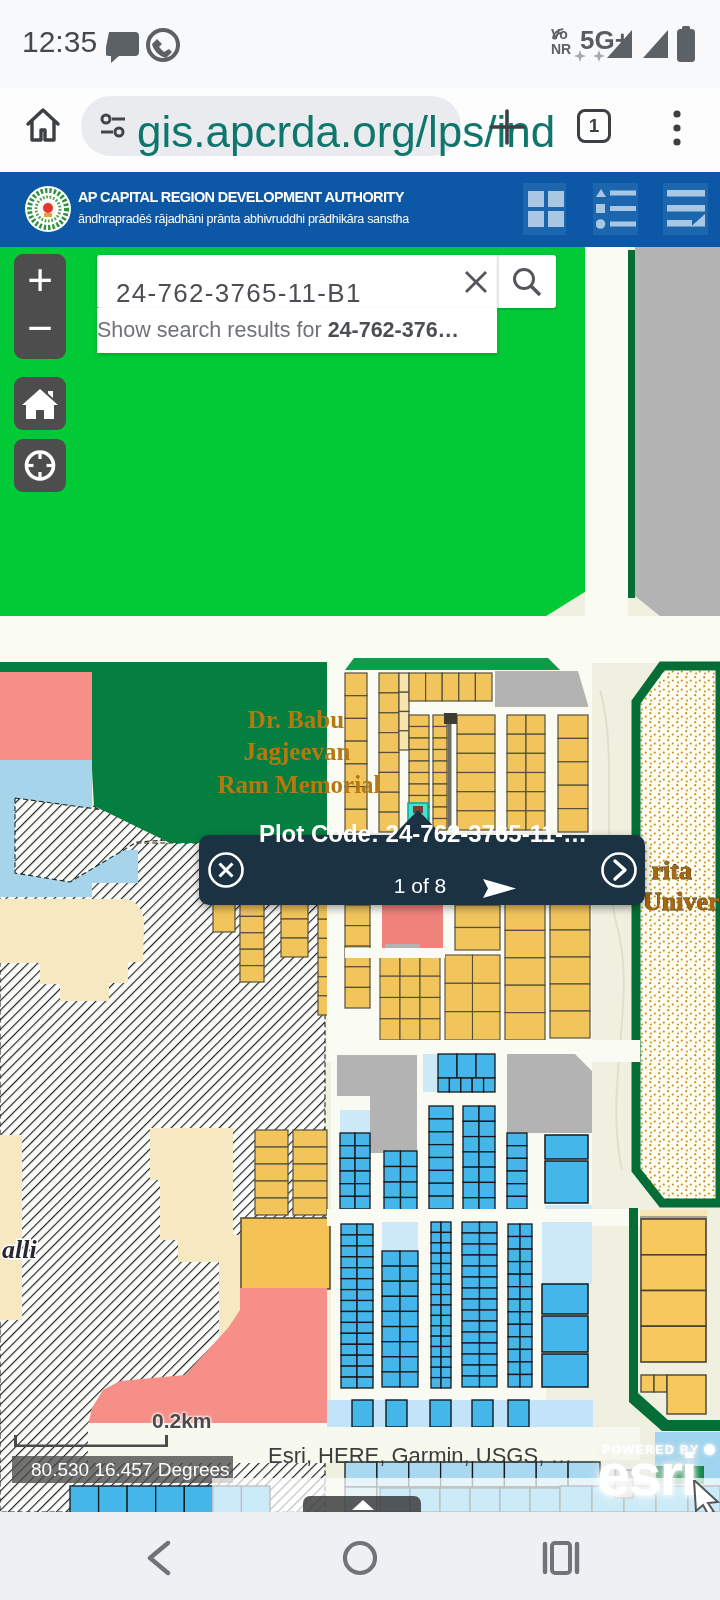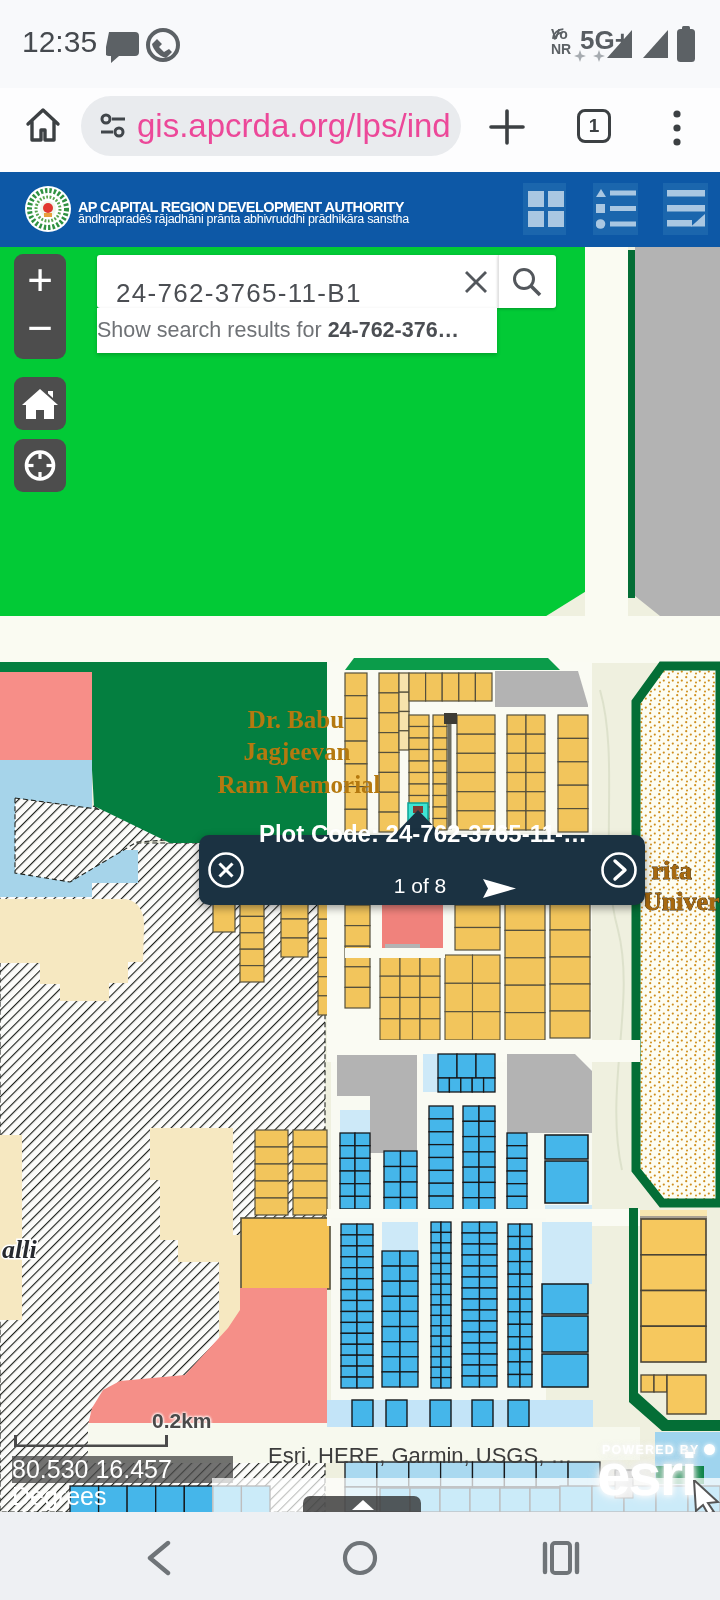--- a/index.html
+++ b/index.html
@@ -483,42 +483,42 @@
 <svg class="abs" style="left:24px;top:106px" width="38" height="40" viewBox="0 0 38 40">
   <path d="M4 18 L19 4 L34 18 M8 15 v19 h9 v-10 h4 v10 h9 v-19" fill="none" stroke="#3c4043" stroke-width="3.4" stroke-linecap="round" stroke-linejoin="round"></path>
 </svg>
 <div class="abs" style="left:81px;top:96px;width:380px;height:60px;background:#e9ebee;border-radius:30px;"></div>
 <svg class="abs" style="left:98px;top:113px" width="30" height="26" viewBox="0 0 30 26">
   <circle cx="8" cy="6" r="4" fill="none" stroke="#41464b" stroke-width="3"></circle>
   <line x1="14" y1="6" x2="27" y2="6" stroke="#41464b" stroke-width="3"></line>
   <circle cx="21" cy="19" r="4" fill="none" stroke="#41464b" stroke-width="3"></circle>
   <line x1="3" y1="19" x2="15" y2="19" stroke="#41464b" stroke-width="3"></line>
 </svg>
-<div class="abs" style="left:137px;top:107px;font-size:33px;color:#ec4899;">gis.apcrda.org/lps/ind</div>
+<div class="abs" style="left:137px;top:107px;font-size:44px;color:#0f766e;">gis.apcrda.org/lps/ind</div>
 <svg class="abs" style="left:489px;top:109px" width="36" height="36" viewBox="0 0 36 36">
   <line x1="18" y1="2" x2="18" y2="34" stroke="#3c4043" stroke-width="3.6" stroke-linecap="round"></line>
   <line x1="2" y1="18" x2="34" y2="18" stroke="#3c4043" stroke-width="3.6" stroke-linecap="round"></line>
 </svg>
 <div class="abs" style="left:577px;top:109px;width:28px;height:28px;border:3.4px solid #3c4043;border-radius:8px;text-align:center;font-size:19px;font-weight:bold;color:#3c4043;line-height:28px;">1</div>
 <svg class="abs" style="left:670px;top:108px" width="14" height="40" viewBox="0 0 14 40">
   <circle cx="7" cy="6" r="3.6" fill="#3c4043"></circle>
     <circle cx="7" cy="20" r="3.6" fill="#3c4043"></circle>
     <circle cx="7" cy="34" r="3.6" fill="#3c4043"></circle>
 </svg>
 
 <div class="abs" style="left:0;top:172px;width:720px;height:75px;background:#0d58a6;"></div>
 <svg class="abs" style="left:24px;top:185px" width="48" height="48" viewBox="0 0 48 48">
   <circle cx="24" cy="24" r="23" fill="#ffffff"></circle>
   <circle cx="24" cy="24" r="18.5" fill="none" stroke="#2f9141" stroke-width="5" stroke-dasharray="2.4,2"></circle>
   <circle cx="24" cy="24" r="12" fill="none" stroke="#57a54e" stroke-width="3" stroke-dasharray="1.8,1.6"></circle>
   <circle cx="24" cy="24" r="8" fill="#f0f7ea"></circle>
   <circle cx="24" cy="23" r="5" fill="#e2372f"></circle>
   <rect x="20" y="28" width="8" height="4" fill="#e8a03c"></rect>
 </svg>
-<div class="abs" style="left:78px;top:189px;font-size:14.5px;font-weight:bold;color:#ffffff;letter-spacing:-0.6px;margin-top:10px;">AP CAPITAL REGION DEVELOPMENT AUTHORITY</div>
+<div class="abs" style="left:78px;top:189px;font-size:14.5px;font-weight:bold;color:#ffffff;letter-spacing:-0.6px;">AP CAPITAL REGION DEVELOPMENT AUTHORITY</div>
 <div class="abs" style="left:78px;top:212px;font-size:12.5px;color:#ffffff;letter-spacing:-0.3px;">āndhrapradēś rājadhāni prānta abhivruddhi prādhikāra sanstha</div>
 <div class="abs" style="left:523px;top:183px;width:43px;height:52px;background:#1b66ad;"></div>
 <div class="abs" style="left:593px;top:183px;width:45px;height:52px;background:#1b66ad;"></div>
 <div class="abs" style="left:663px;top:183px;width:45px;height:52px;background:#1b66ad;"></div>
 <svg class="abs" style="left:527px;top:190px" width="38" height="38" viewBox="0 0 38 38">
   <rect x="1" y="1" width="16" height="16" fill="#a9c7e2"></rect>
     <rect x="21" y="1" width="16" height="16" fill="#a9c7e2"></rect>
   <rect x="1" y="21" width="16" height="16" fill="#a9c7e2"></rect>
     <rect x="21" y="21" width="16" height="16" fill="#a9c7e2"></rect>
 </svg>
@@ -585,21 +585,21 @@
 <div class="abs" style="left:253px;top:820px;width:340px;text-align:center;font-size:24px;font-weight:bold;color:#fff;">Plot Code: 24-762-3765-11-…</div>
 <div class="abs" style="left:320px;top:874px;width:200px;text-align:center;font-size:21px;color:#fff;">1 of 8</div>
 <svg class="abs" style="left:483px;top:879px" width="33" height="19" viewBox="0 0 33 19">
     <polygon points="0,0 33,9.5 0,19 5,9.5" fill="#fff"></polygon>
   </svg>
 
 <div class="abs" style="left:152px;top:1409px;font-size:21px;font-weight:bold;color:#4a4a4a;text-shadow:0 0 3px #fff,0 0 3px #fff,0 0 3px #fff;">0.2km</div>
 <svg class="abs" style="left:14px;top:1435px" width="154" height="12" viewBox="0 0 154 12">
   <path d="M1.5 0 V11 H152.5 V0" fill="none" stroke="#4a4a4a" stroke-width="3"></path>
 </svg>
-<div class="abs" style="left:12px;top:1456px;width:221px;height:27px;background:rgba(74,74,74,0.78);color:#fff;font-size:25px;line-height:27px;padding-left:0;box-sizing:border-box;">80.530 16.457 Degrees</div>
+<div class="abs" style="left:12px;top:1456px;width:221px;height:27px;background:rgba(74,74,74,0.78);color:#fff;font-size:19px;line-height:27px;padding-left:19px;box-sizing:border-box;">80.530 16.457 Degrees</div>
 <div class="abs" style="left:602px;top:1443px;font-size:12.5px;font-weight:bold;letter-spacing:1.2px;color:#fff;text-shadow:0 0 4px rgba(255,255,255,0.95),0 0 7px rgba(235,235,235,0.9);">POWERED BY <span style="display:inline-block;width:11px;height:11px;border-radius:50%;background:#fff;box-shadow:0 0 4px rgba(255,255,255,0.95);vertical-align:-1px;"></span></div>
 <div class="abs" style="left:597px;top:1446px;width:124px;height:60px;font-size:60px;font-weight:bold;color:#fff;text-shadow:0 0 5px rgba(238,238,238,1),0 0 9px rgba(238,238,238,0.9),0 0 14px rgba(238,238,238,0.75);letter-spacing:-2px;line-height:58px;">esri</div>
 
 <div class="abs" style="left:212px;top:1478px;width:508px;height:34px;background:rgba(255,255,255,0.72);"></div>
 <div class="abs" style="left:268px;top:1443px;font-size:22px;color:#3c3c3c;">Esri, HERE, Garmin, USGS, …</div>
 <div class="abs" style="left:303px;top:1496px;width:118px;height:16px;background:rgba(45,45,45,0.78);border-radius:7px 7px 0 0;"></div>
 <svg class="abs" style="left:352px;top:1500px" width="22" height="10" viewBox="0 0 22 10">
     <polygon points="11,0 22,10 0,10" fill="#fff"></polygon>
   </svg>
 <svg class="abs" style="left:692px;top:1480px" width="28" height="34" viewBox="0 0 28 34">

